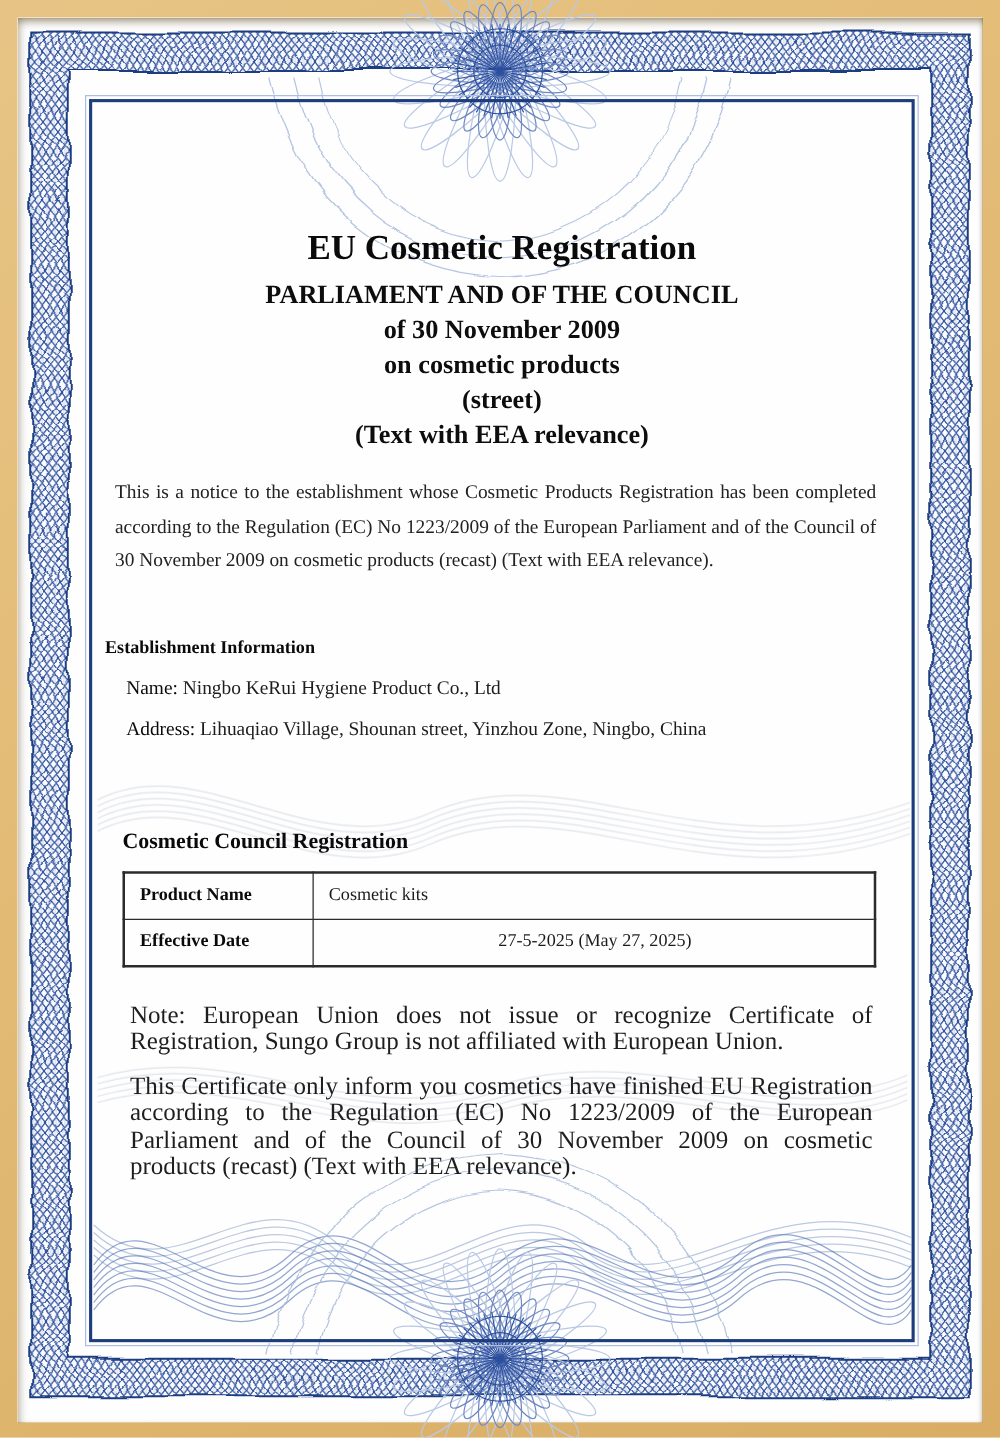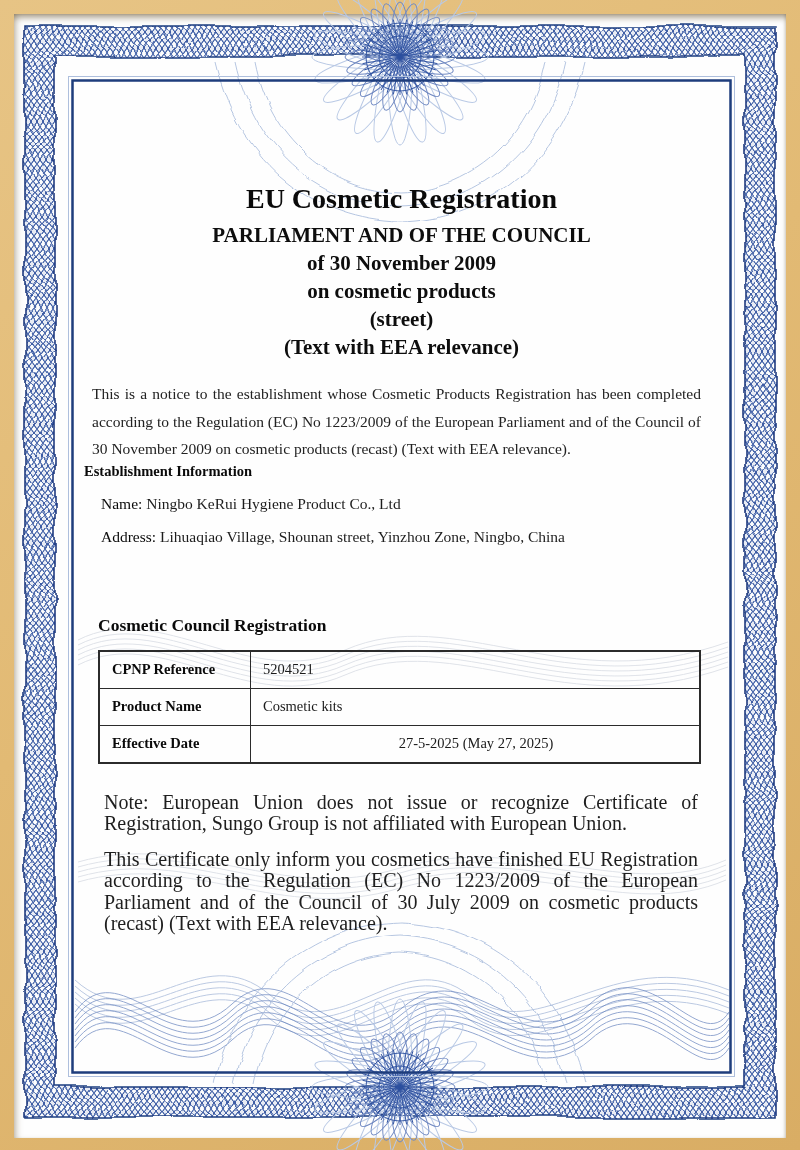--- a/index.html
+++ b/index.html
@@ -29,21 +29,21 @@
     margin:103px 0 6px 0;text-align:center;
     font-size:28px;line-height:32px;font-weight:bold;color:#0a0a0a;
   }
   .subline{
     text-align:center;font-size:21px;line-height:28px;font-weight:bold;color:#0d0d0d;
   }
   .notice{
     margin:19px 0 0 20px;width:609px;
     font-size:15.5px;line-height:27.5px;text-align:justify;color:#222;
   }
-  .est{}
+  .est{margin-top:47px;}
   .est-heading{margin-left:12px;font-size:14.5px;font-weight:bold;color:#0a0a0a;}
   .est-line{margin:15px 0 0 29px;font-size:15.5px;color:#1d1d1d;}
   .est-line .lbl{font-weight:normal;color:#0a0a0a;}
   .reg-heading{
     margin:69px 0 0 26px;font-size:17.5px;font-weight:bold;color:#0a0a0a;
   }
   table.reg{
     margin:14px 0 0 26px;width:603px;border-collapse:collapse;
     border:2.5px solid #2b2b2b;table-layout:fixed;
   }
@@ -218,30 +218,26 @@
         <span class="lbl">Address:</span>
         <span>Lihuaqiao Village, Shounan street, Yinzhou Zone, Ningbo, China</span>
       </p>
     </div>
 
     <h2 class="reg-heading">Cosmetic Council Registration</h2>
 
     <table class="reg">
       <tbody>
         <tr>
-          <td class="lbl-cell">CPNP Reference</td>
-          <td>5204521</td>
-        </tr>
-        <tr>
           <td class="lbl-cell">Product Name</td>
           <td>Cosmetic kits</td>
         </tr>
         <tr>
           <td class="lbl-cell">Effective Date</td>
           <td class="val-center">27-5-2025 (May 27, 2025)</td>
         </tr>
       </tbody>
     </table>
 
     <p class="note">Note: European Union does not issue or recognize Certificate of Registration, Sungo Group is not affiliated with European Union.</p>
-    <p class="note second">This Certificate only inform you cosmetics have finished EU Registration according to the Regulation (EC) No 1223/2009 of the European Parliament and of the Council of 30 July 2009 on cosmetic products (recast) (Text with EEA relevance).</p>
+    <p class="note second">This Certificate only inform you cosmetics have finished EU Registration according to the Regulation (EC) No 1223/2009 of the European Parliament and of the Council of 30 November 2009 on cosmetic products (recast) (Text with EEA relevance).</p>
   </div>
 </div>
 
 </body></html>

